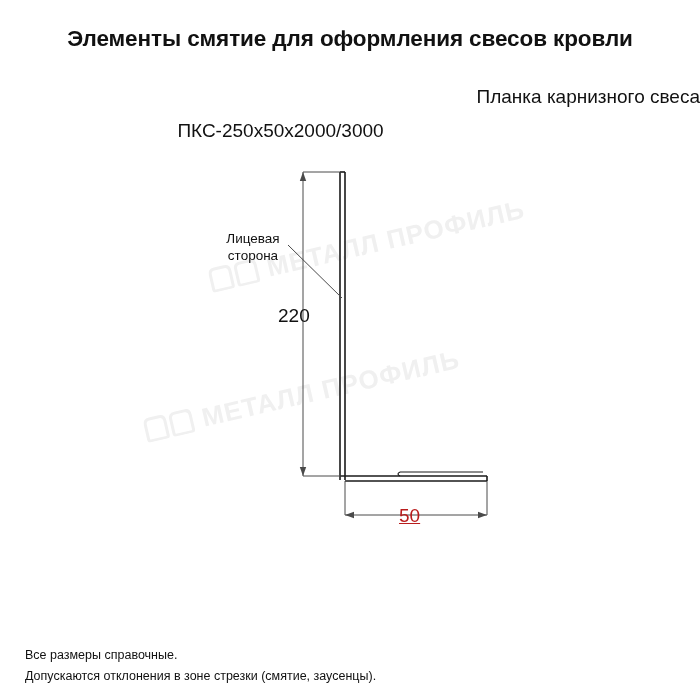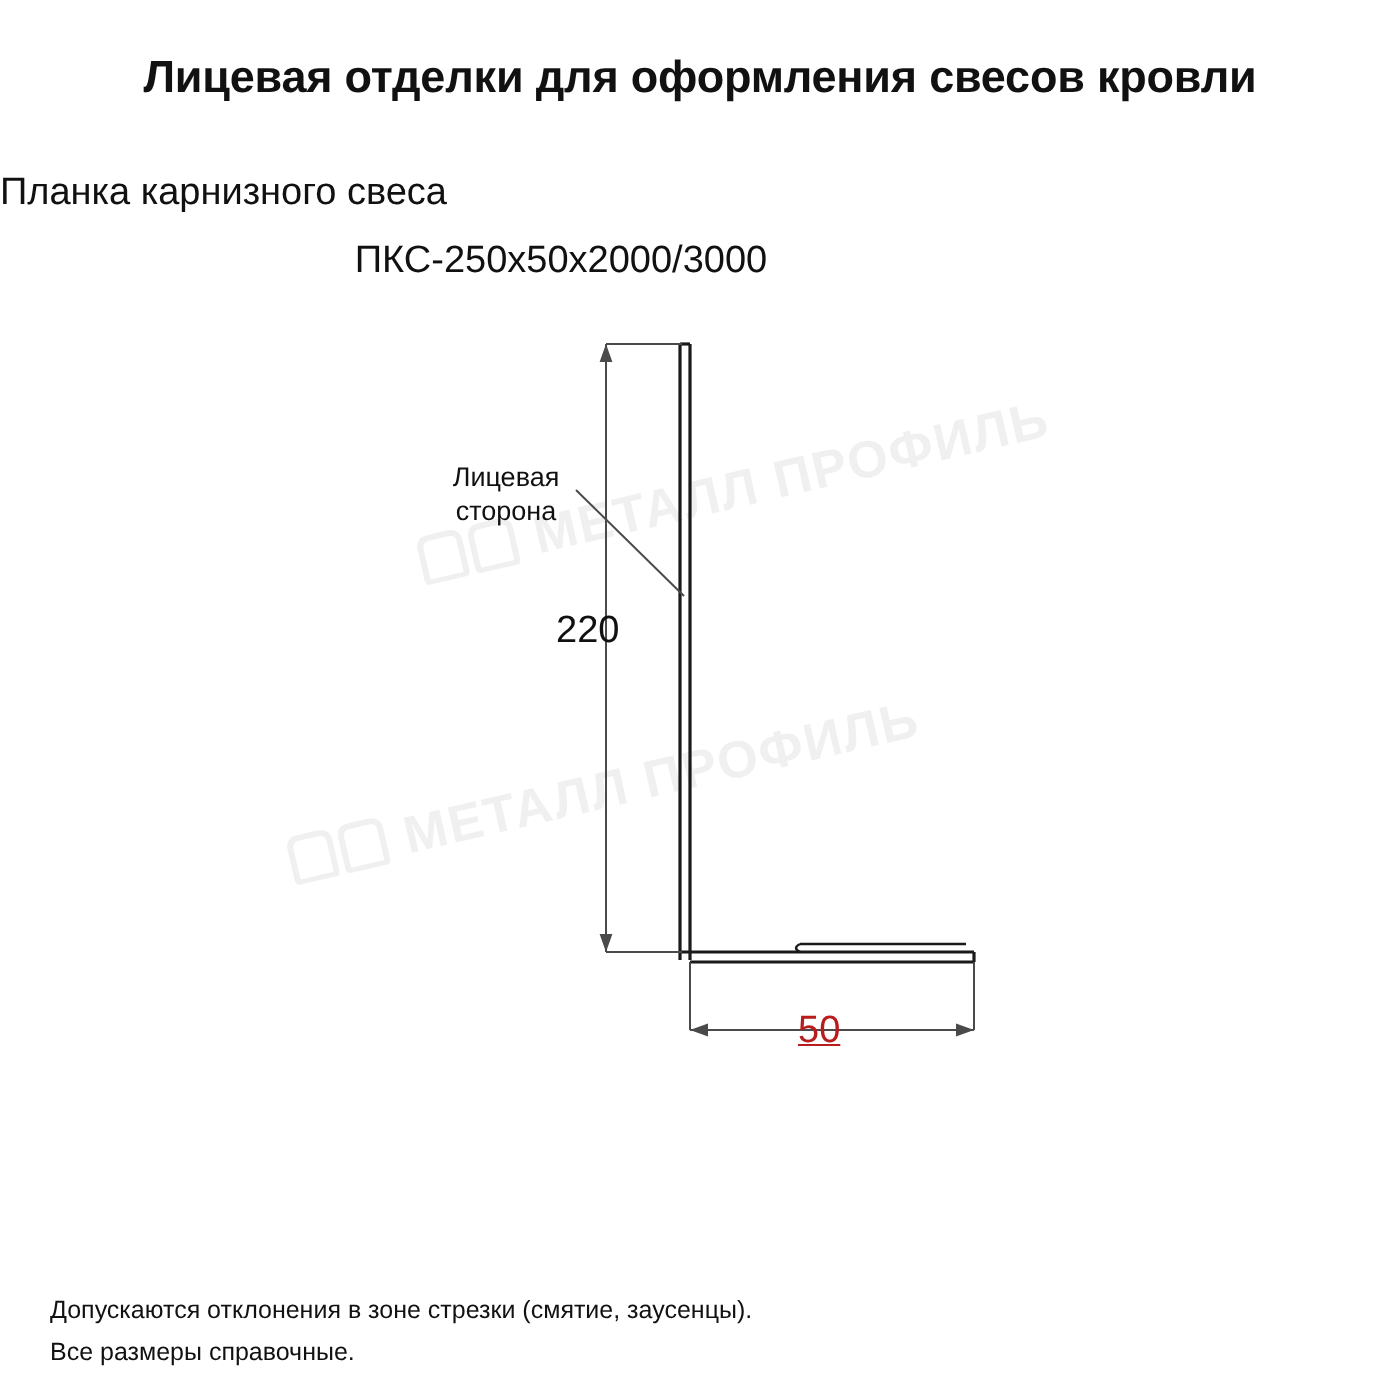--- a/index.html
+++ b/index.html
@@ -33,21 +33,21 @@
     font-weight: bold;
     letter-spacing: -0.1px;
     color: #111111;
   }
 
   .subtitle {
     position: absolute;
     left: 0;
     top: 86px;
     width: 700px;
-    text-align: left;
+    text-align: right;
     font-size: 19px;
     color: #111111;
   }
 
   .subtitle2 {
     position: absolute;
     left: 0;
     top: 120px;
     width: 561px;
     text-align: center;
@@ -134,21 +134,21 @@
 
   <div class="wm wm-2">
     <span class="wm-mark">
       <svg width="52" height="26" viewBox="0 0 52 26" aria-hidden="true">
         <path d="M3 23 V8 Q3 3 8 3 H18 Q23 3 23 8 V23 Q23 25 21 25 H5 Q3 25 3 23 Z" fill="none" stroke="#f0f0f0" stroke-width="3"></path>
         <path d="M29 23 V8 Q29 3 34 3 H44 Q49 3 49 8 V23 Q49 25 47 25 H31 Q29 25 29 23 Z" fill="none" stroke="#f0f0f0" stroke-width="3"></path>
       </svg>
     </span><span>МЕТАЛЛ ПРОФИЛЬ</span>
   </div>
 
-  <div class="title">Лицевая отделки для оформления свесов кровли</div>
+  <div class="title">Элементы смятие для оформления свесов кровли</div>
   <div class="subtitle">Планка карнизного свеса</div>
   <div class="subtitle2">ПКС-250х50х2000/3000</div>
 
   <div class="drawing">
     <svg width="700" height="420" viewBox="0 0 700 420" aria-hidden="true">
 
       <g>
 
         <line x1="340" y1="22" x2="340" y2="330" stroke="#1a1a1a" stroke-width="1.6"></line>
         <line x1="345" y1="22" x2="345" y2="330" stroke="#1a1a1a" stroke-width="1.6"></line>
@@ -187,17 +187,17 @@
       </g>
     </svg>
   </div>
 
   <div class="label-face">Лицевая
 сторона</div>
   <div class="dim-250">220</div>
   <div class="dim-50">50</div>
 
   <div class="footnotes">
+    <div>Все размеры справочные.</div>
     <div>Допускаются отклонения в зоне стрезки (смятие, заусенцы).</div>
-    <div>Все размеры справочные.</div>
   </div>
 
 </div>
 
 </body></html>

